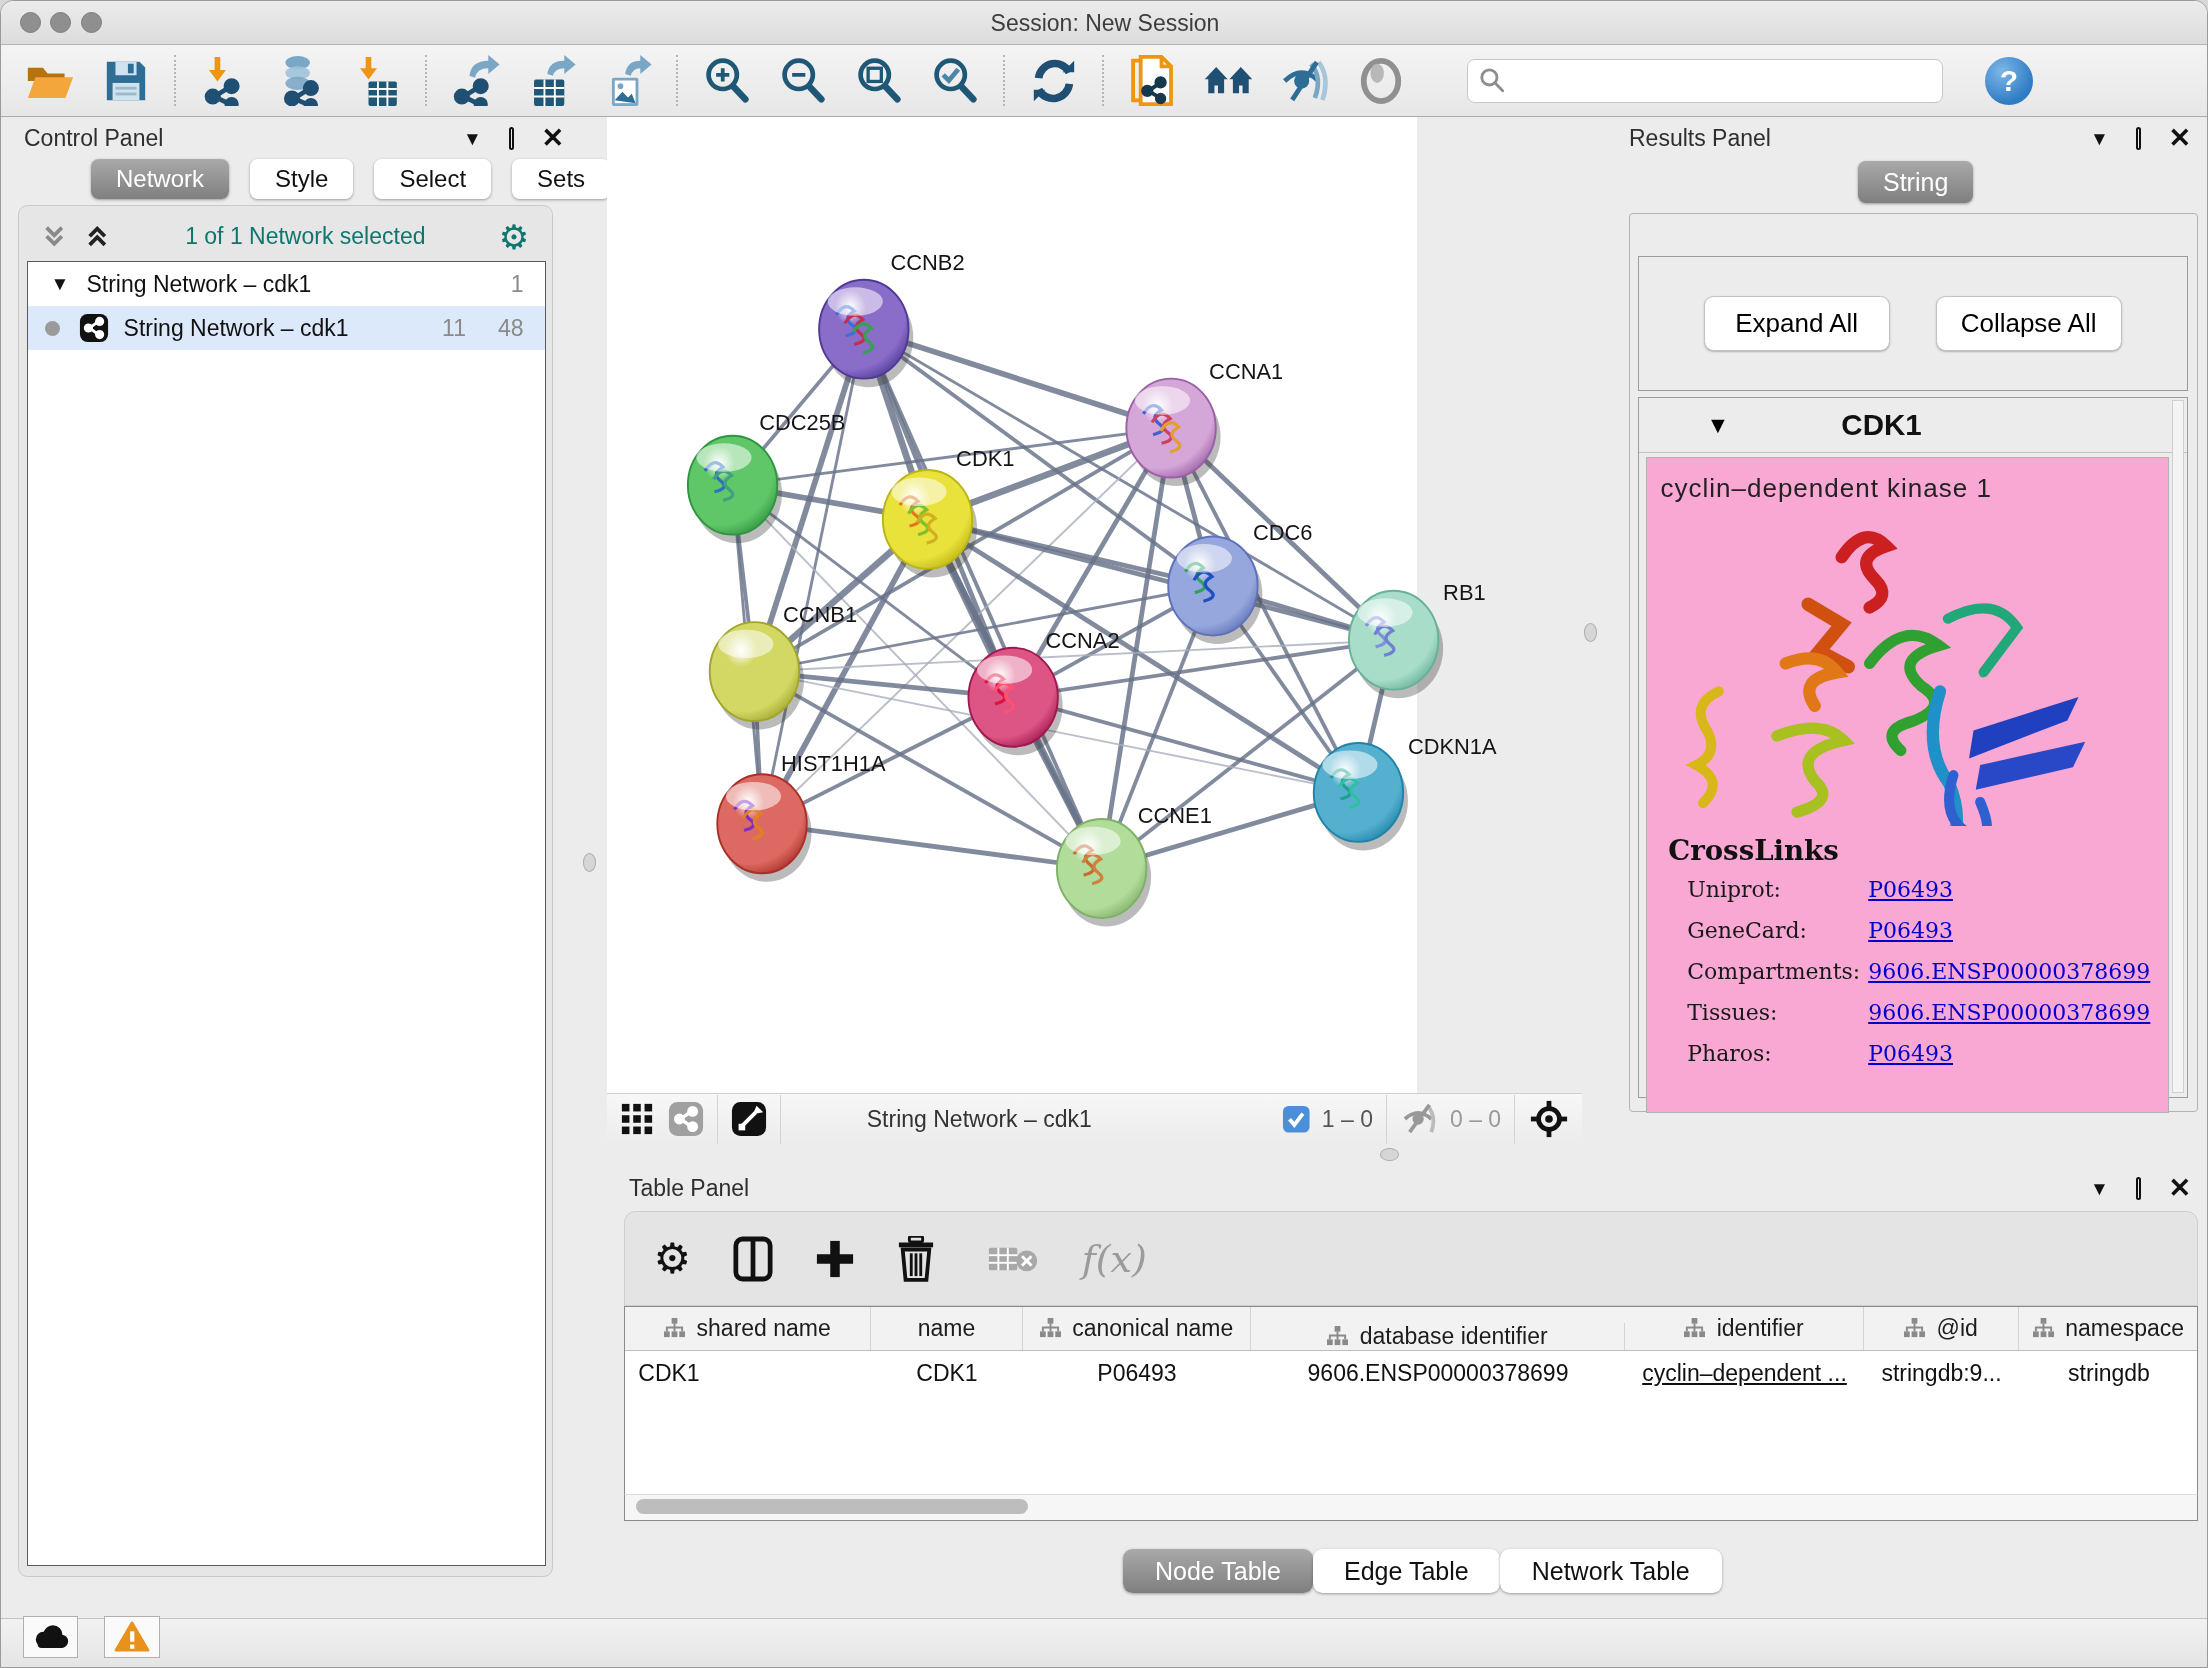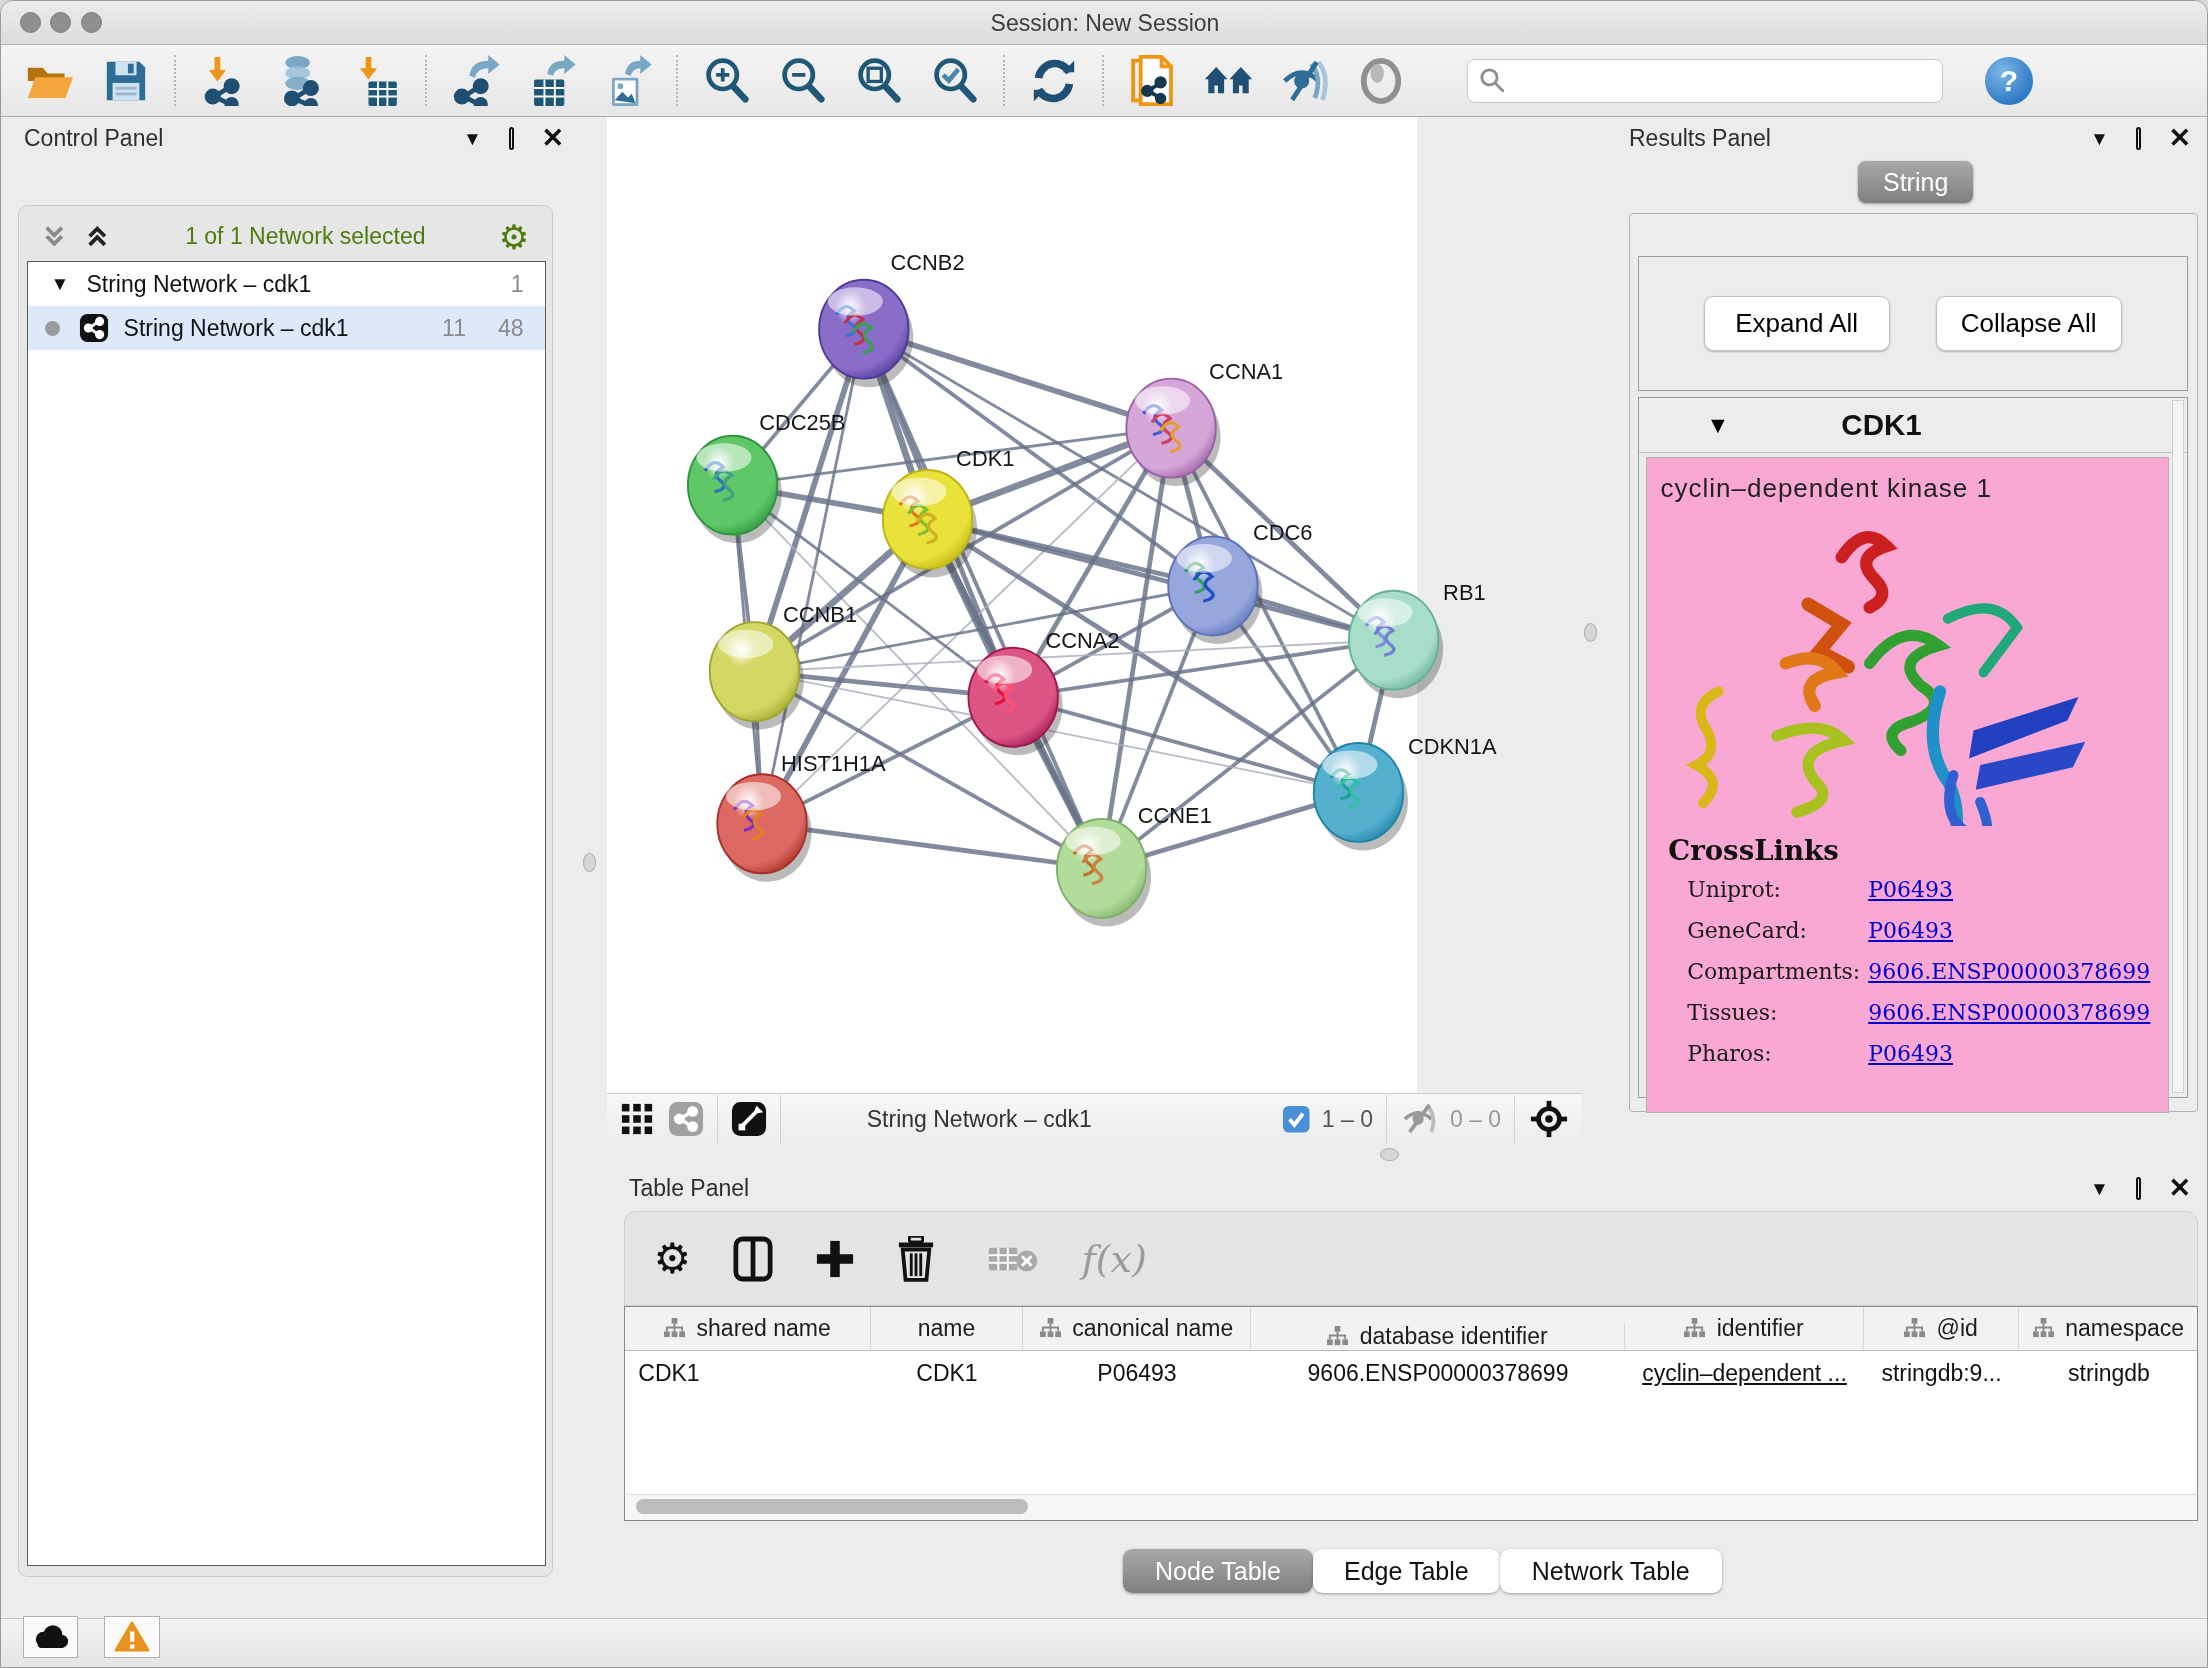--- a/index.html
+++ b/index.html
@@ -38,21 +38,21 @@
   .tab { height:40px; padding:0 25px; background:#fff; border-radius:7.6px; font-size:24px;
     color:#111; display:flex; align-items:center; justify-content:center;
     box-shadow:0 1px 2.9px rgba(0,0,0,.35); }
   .tab.active { background:linear-gradient(#a9a9a9,#7f7f7f); color:#fff; }
 
   
   .cp-tabs { position:absolute; left:90px; top:158px; display:flex; gap:21px; }
   .cp-body { position:absolute; left:17px; top:204px; width:535px; height:1372px;
     background:#e6e6e6; border:1px solid #c9c9c9; border-radius:9.5px; }
   .cp-toolbar { position:absolute; left:9.5px; top:7.6px; right:9.5px; height:46px;
-    display:flex; align-items:center; font-size:23px; color:#4d7c0f; }
+    display:flex; align-items:center; font-size:23px; color:#0f766e; }
   .cp-tree { position:absolute; left:7.6px; top:55px; width:519px; height:1305px; background:#fff;
     border:1.9px solid #5a5a5a; }
   .tree-row { height:44px; display:flex; align-items:center; font-size:23px; color:#111; }
   .tree-row.selected { background:#dce9fa; }
   .tree-num { color:#8a8a8a; }
 
   
   .net-canvas { position:absolute; left:606px; top:116px; width:810px; height:976px; background:#fff; }
   .net-status { position:absolute; left:606px; top:1092px; width:975px; height:51px;
     background:linear-gradient(#f7f7f7,#ececec); border-top:1px solid #cfcfcf;
@@ -311,20 +311,26 @@
     </div>
     <div class="help-btn">?</div>
   </div>
 
   <div class="panel-title" style="left:23px; top:124px">Control Panel</div>
   <div class="wctl" style="left:462px; top:126px; width:101px">
     <span class="tri">▼</span>
     <span class="sq"></span>
     <span class="xx">✕</span>
   </div>
+  <div class="cp-tabs" id="cp-tabs">
+      <div class="tab active">Network</div>
+      <div class="tab">Style</div>
+      <div class="tab">Select</div>
+      <div class="tab">Sets</div>
+    </div>
   <div class="cp-body">
     <div class="cp-toolbar">
       <svg width="28.5" height="28.5" viewBox="0 0 30 30" style="margin:0 15px 0 11.4px">
         <g fill="none" stroke="#8a8a8a" stroke-width="4">
             <path d="M7 6 l8 8 8 -8"></path>
             <path d="M7 15 l8 8 8 -8"></path>
           </g>
       </svg>
       <svg width="28.5" height="28.5" viewBox="0 0 30 30">
         <g fill="none" stroke="#222" stroke-width="4">

